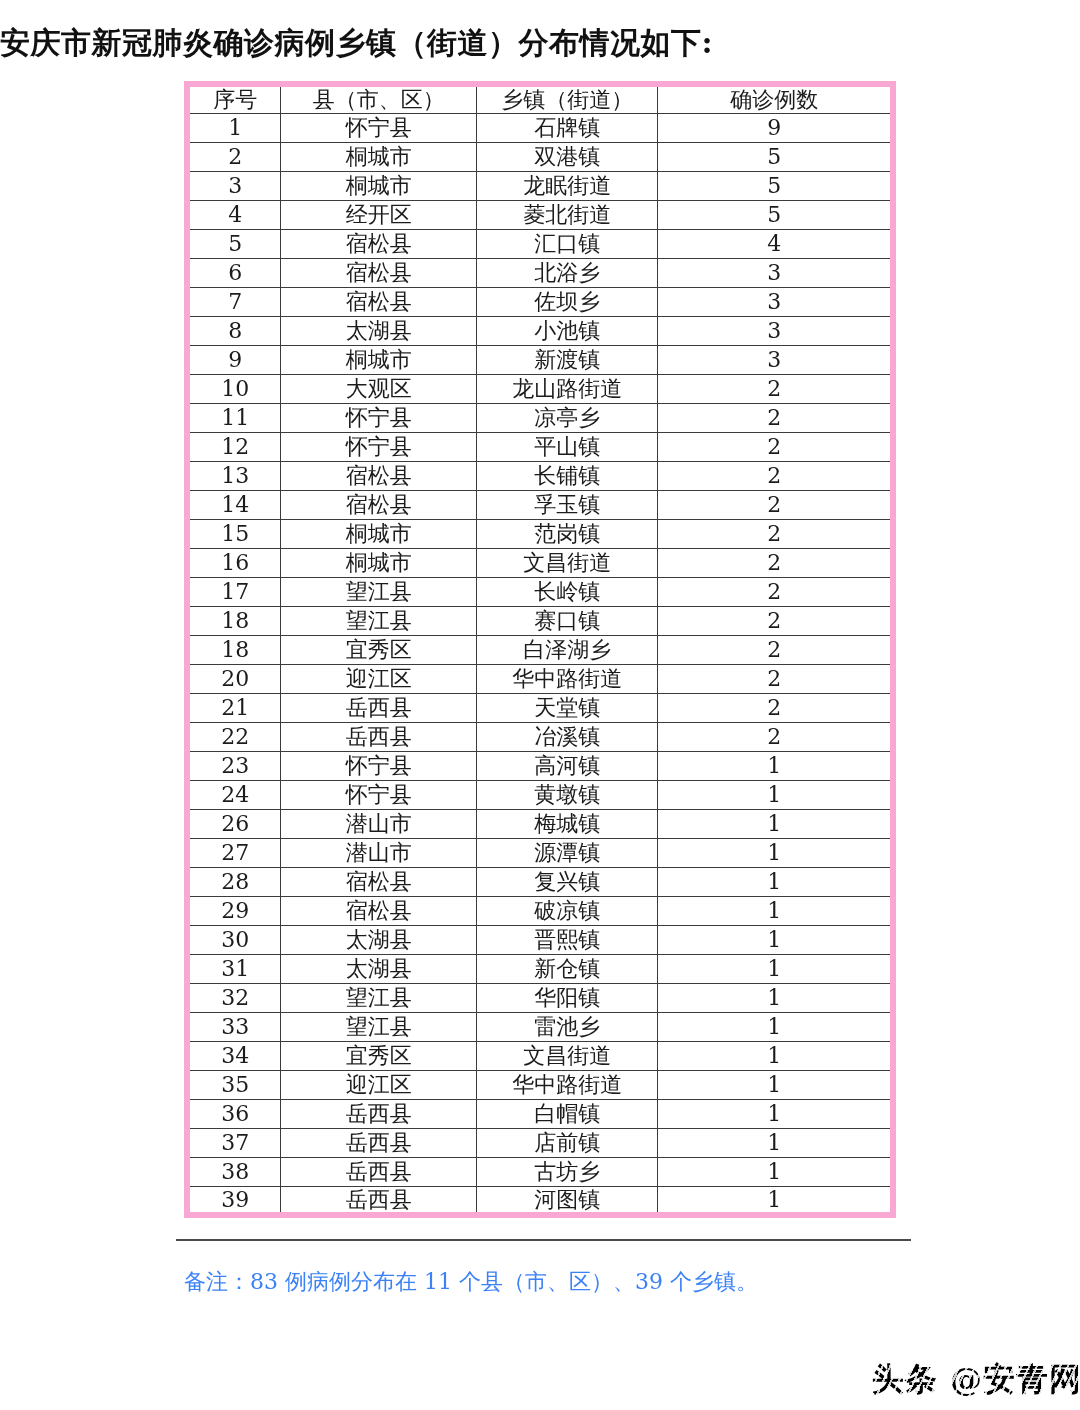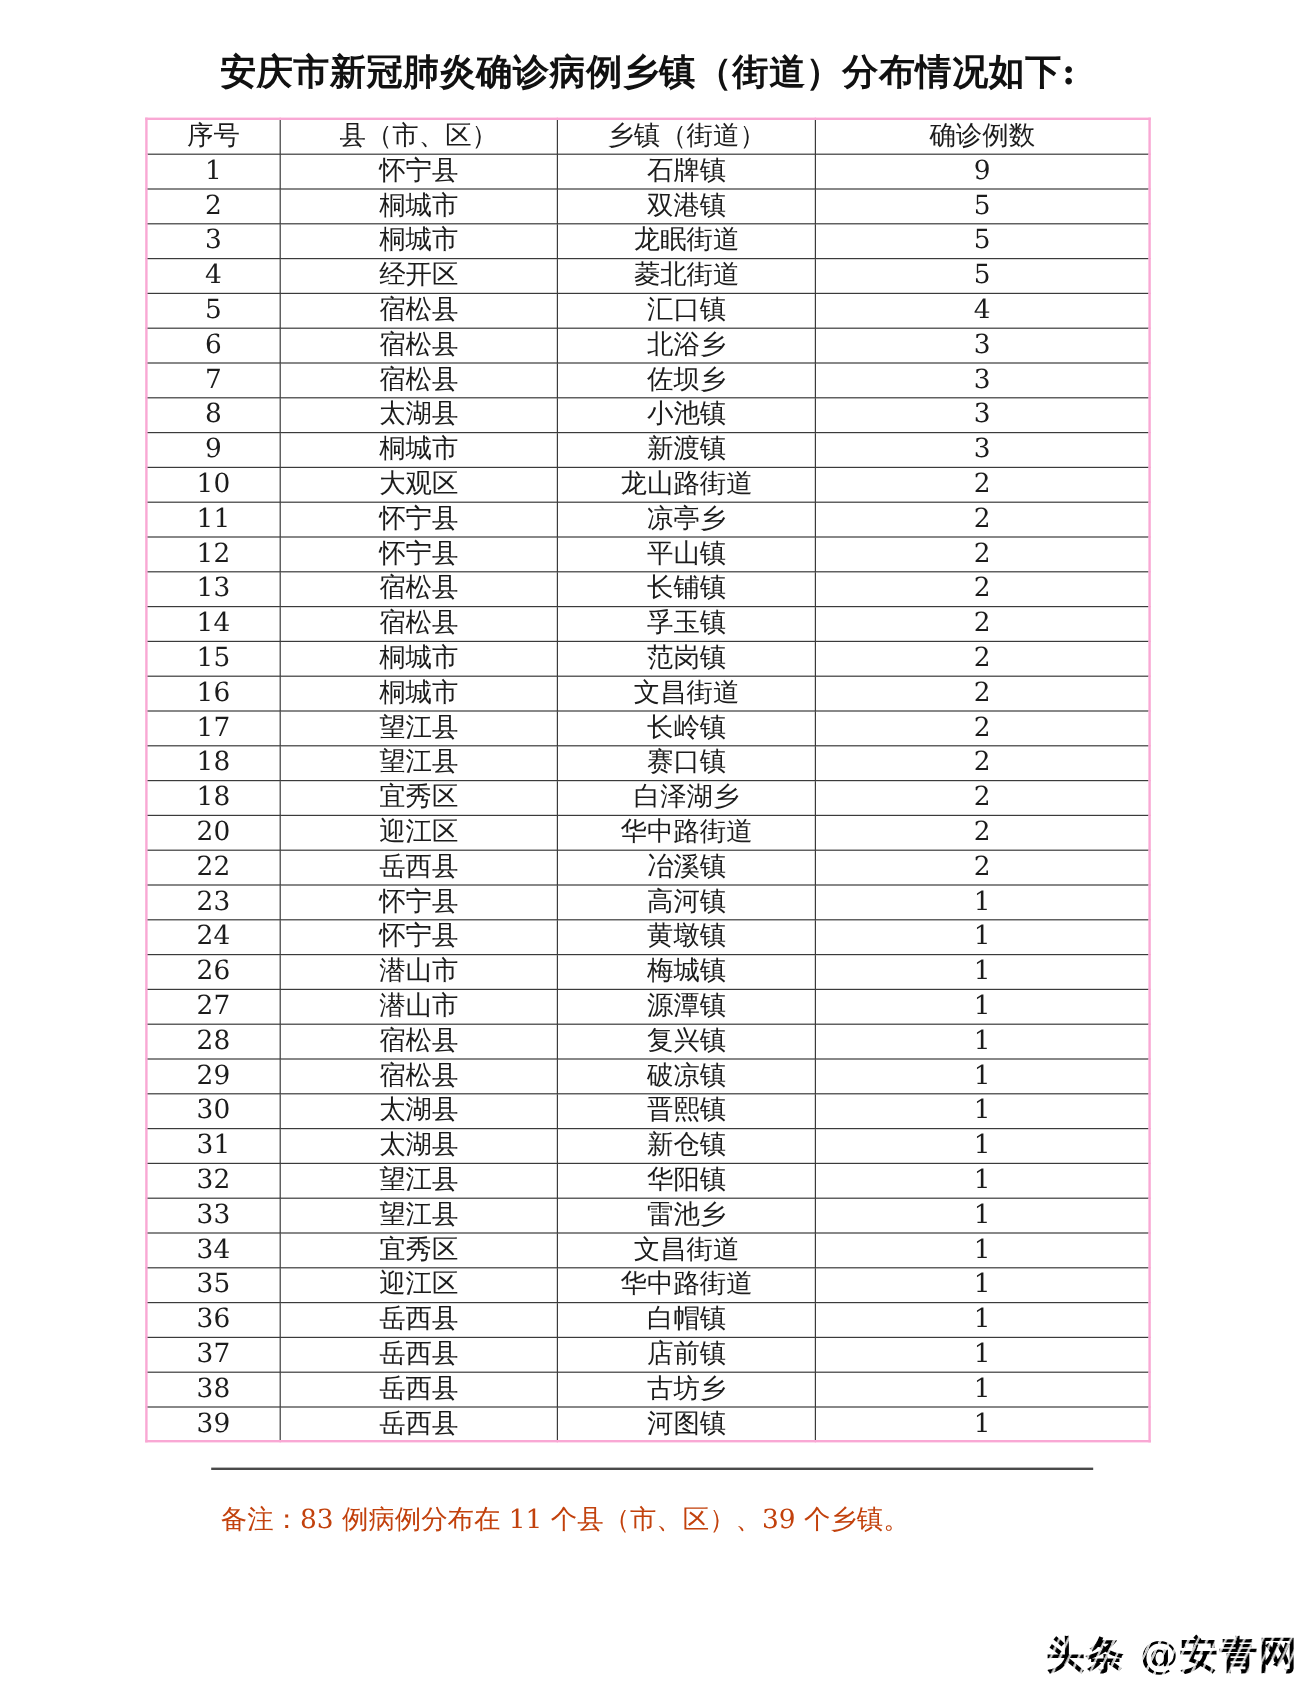--- a/index.html
+++ b/index.html
@@ -9,32 +9,31 @@
   }
   body {
     width: 1080px; height: 1410px;
     position: relative;
     font-family: "DejaVu Serif", "Liberation Serif", serif;
     color: #1c1c1c;
     overflow: hidden;
   }
   .title {
     margin: 0;
-    padding-top: 40px;
-    text-align: center;
+    padding-top: 23px;
     font-size: 30px;
     font-weight: bold;
     letter-spacing: 0.5px;
     color: #111;
   }
   table.case-table {
-    width: 838px;
+    width: 712px;
     margin: 17px auto 0 auto;
     border-collapse: collapse;
-    border: 2px solid #f9a8d4;
+    border: 6px solid #f9a8d4;
     table-layout: fixed;
   }
   .case-table th, .case-table td {
     border: 1px solid #3b3b3b;
     height: 29px;
     padding: 0;
     text-align: center;
     vertical-align: middle;
     font-size: 22px;
     font-weight: normal;
@@ -50,21 +49,21 @@
   .rule {
     width: 735px;
     margin: 21px auto 0 176px;
     border: none;
     border-top: 2px solid #4a4a4a;
     height: 0;
   }
   .note {
     margin: 26px 0 11px 184px;
     font-size: 22px;
-    color: #c2410c;
+    color: #3b82f6;
   }
   .watermark {
     position: absolute;
     right: -2px;
     bottom: 8px;
     font-size: 32px;
     font-weight: bold;
     letter-spacing: 1px;
     color: #000;
     white-space: nowrap;
@@ -234,20 +233,26 @@
     <td>2</td>
   </tr>
 
   <tr>
     <td>20</td>
     <td>迎江区</td>
     <td>华中路街道</td>
     <td>2</td>
   </tr>
 
+  <tr>
+    <td>21</td>
+    <td>岳西县</td>
+    <td>天堂镇</td>
+    <td>2</td>
+  </tr>
 
   <tr>
     <td>22</td>
     <td>岳西县</td>
     <td>冶溪镇</td>
     <td>2</td>
   </tr>
 
   <tr>
     <td>23</td>

